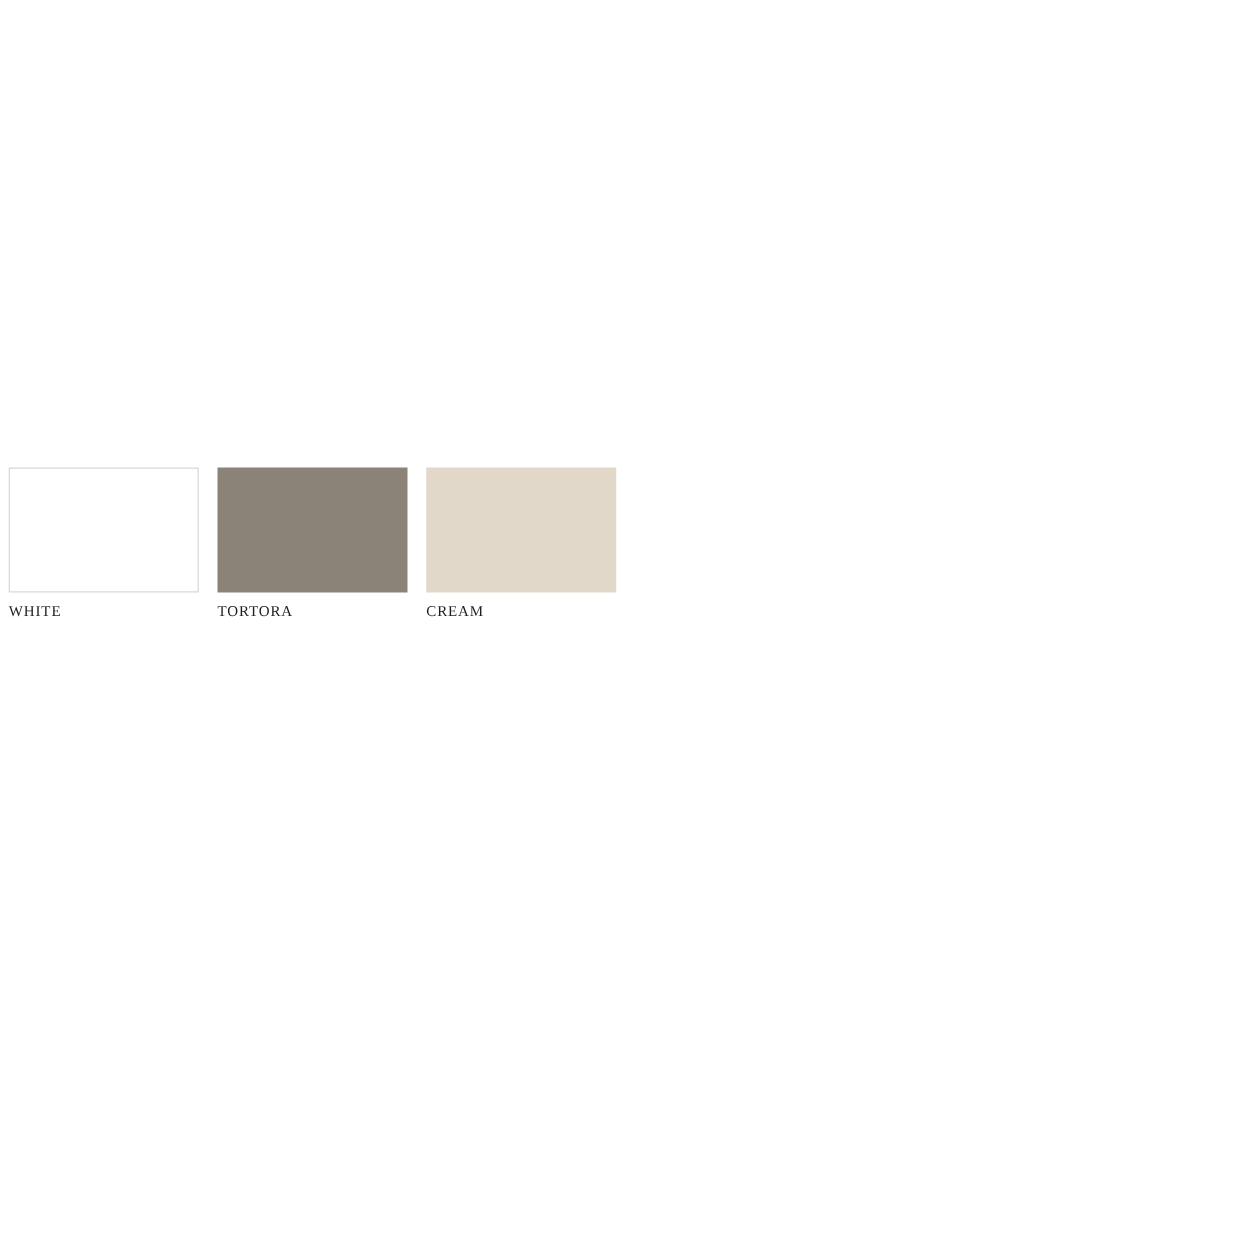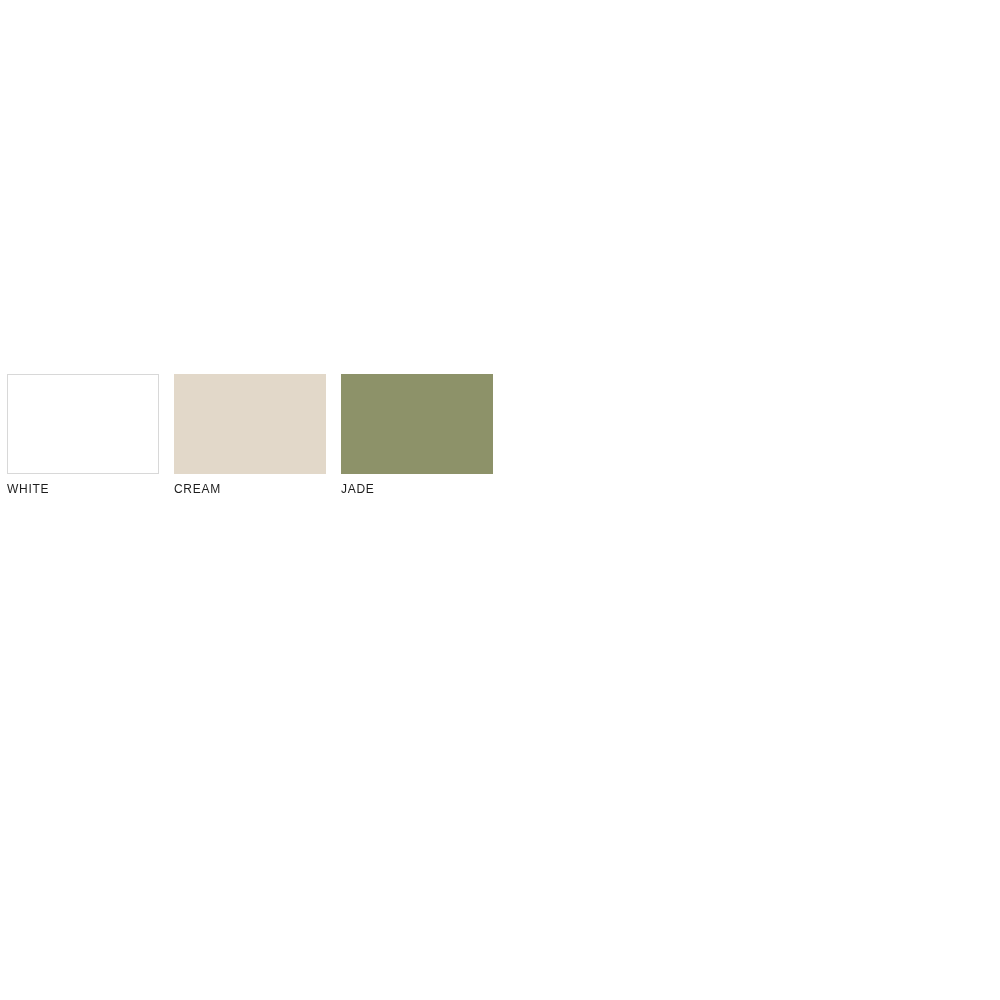--- a/index.html
+++ b/index.html
@@ -50,40 +50,40 @@
   }
 
   
   .swatch-chip.bordered {
     border: 1px solid #d8d8d8;
   }
 
   .swatch-label {
     display: block;
     margin-top: 8px;
-    font-family: Liberation Sans, sans-serif;
+    font-family: Liberation Serif, serif;
     font-size: 12px;
     line-height: 14px;
     letter-spacing: 0.7px;
     color: #1d1d1d;
     text-transform: uppercase;
     white-space: nowrap;
   }
 </style>
 </head>
 <body>
 
 <div id="palette-page">
   <div id="swatch-grid">
       <div class="swatch-cell">
         <span class="swatch-chip bordered" style="background-color: rgb(255, 255, 255);"></span>
         <span class="swatch-label">WHITE</span>
       </div>
       <div class="swatch-cell">
+        <span class="swatch-chip" style="background-color: rgb(139, 130, 120);"></span>
+        <span class="swatch-label">TORTORA</span>
+      </div>
+      <div class="swatch-cell">
         <span class="swatch-chip" style="background-color: rgb(226, 216, 201);"></span>
         <span class="swatch-label">CREAM</span>
-      </div>
-      <div class="swatch-cell">
-        <span class="swatch-chip" style="background-color: rgb(141, 146, 105);"></span>
-        <span class="swatch-label">JADE</span>
       </div>
     </div>
 </div>
 
 </body></html>

